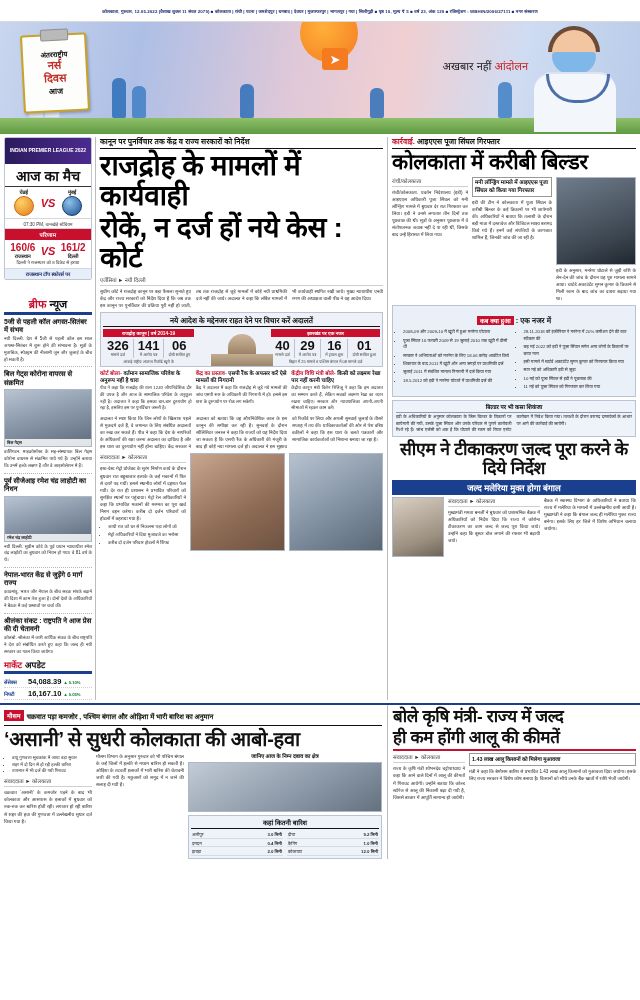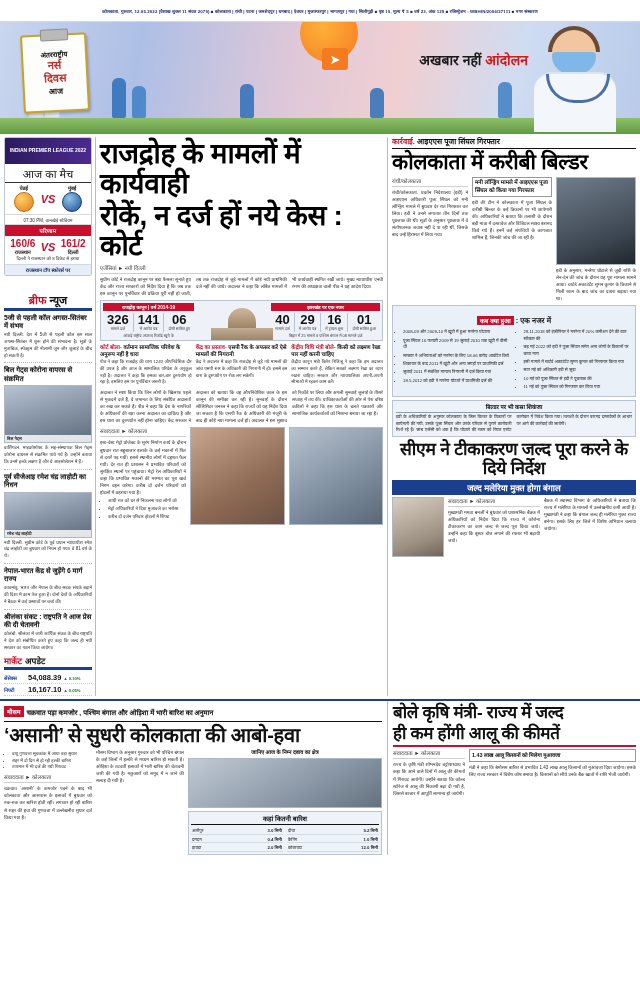--- a/index.html
+++ b/index.html
@@ -19,21 +19,21 @@
   .clipboard{position:absolute;left:22px;top:12px;width:62px;height:74px;background:#fdfdfb;border:2px solid #c9a227;border-radius:3px;box-shadow:1px 2px 3px rgba(0,0,0,.25);
      display:flex;flex-direction:column;align-items:center;justify-content:center;transform:rotate(-3deg);}
   .clipboard .clip{position:absolute;top:-7px;left:18px;width:26px;height:10px;background:#b9b9b9;border:1px solid #8e8e8e;border-radius:2px;}
   .cb-l1{font-size:7px;font-weight:bold;color:#111;}
   .cb-l2{font-size:11px;font-weight:bold;color:#c2322a;line-height:1.15;}
   .cb-l3{font-size:11px;font-weight:bold;color:#c2322a;line-height:1.15;}
   .cb-l4{font-size:8px;font-weight:bold;color:#111;}
   .logoword{position:absolute;left:95px;top:18px;width:420px;height:74px;display:flex;align-items:center;}
   .logoword span{font-size:62px;font-weight:bold;color:#111;letter-spacing:-2px;line-height:1;
      text-shadow:1px 1px 0 #fff, 2px 2px 0 rgba(0,0,0,.15);white-space:nowrap;}
-  .tagline{position:absolute;right:112px;top:28px;font-size:14px;font-weight:bold;color:#1a1a1a;white-space:nowrap;}
+  .tagline{position:absolute;right:112px;top:36px;font-size:11px;font-weight:normal;color:#1a1a1a;white-space:nowrap;}
   .tagline em{font-style:normal;color:#d11a1a;}
   .bird{position:absolute;left:322px;top:26px;width:26px;height:22px;background:#f47b20;border-radius:3px;display:flex;align-items:center;justify-content:center;color:#fff;font-size:13px;}
   .nurse{position:absolute;right:8px;top:4px;width:108px;height:104px;}
   .nurse .head{position:absolute;left:28px;top:4px;width:44px;height:46px;border-radius:50%;background:#f2c6a0;}
   .nurse .hair{position:absolute;left:24px;top:0px;width:52px;height:26px;border-radius:26px 26px 0 0;background:#6b4a36;}
   .nurse .mask{position:absolute;left:28px;top:26px;width:44px;height:22px;border-radius:4px 4px 18px 18px;background:#7fb8e8;}
   .nurse .body{position:absolute;left:10px;top:46px;width:82px;height:58px;border-radius:18px 18px 0 0;background:#f3f6fb;border-top:2px solid #dbe4f0;}
   .nurse .scope{position:absolute;left:22px;top:48px;width:58px;height:26px;border:3px solid #4d6fa8;border-top:none;border-radius:0 0 28px 28px;}
   .mh-figs{position:absolute;left:0;bottom:14px;height:56px;width:100%;}
   .fig{position:absolute;bottom:0;width:14px;height:40px;border-radius:6px 6px 2px 2px;background:#2e6fb7;opacity:.85;}
@@ -53,21 +53,21 @@
   h1.lead2{font-size:21px;line-height:1.08;font-weight:bold;margin:1px 0 3px 0;letter-spacing:-.3px;color:#000000;}
   .byline{font-size:5.4px;color:#333;border-bottom:1px solid #cfcfcf;padding-bottom:1px;margin-bottom:2px;}
   .bodytext{font-size:4.6px;line-height:1.55;text-align:justify;color:#2a2a2a;}
   .col2{column-count:2;column-gap:5px;}
   .col3{column-count:3;column-gap:5px;}
 
   
   .ipl-box{border:1px solid #bfc7d6;border-radius:2px;overflow:hidden;margin-bottom:4px;background:#fff;}
   .ipl-top{height:26px;background:linear-gradient(90deg,#2b1b5e,#4c2a8f);display:flex;align-items:center;justify-content:center;}
   .ipl-top .lg{color:#fff;font-size:5px;font-weight:bold;text-align:center;line-height:1.1;}
-  .ipl-title{text-align:center;font-size:11px;font-weight:normal;padding:2px 0 1px;border-bottom:1px solid #333;}
+  .ipl-title{text-align:center;font-size:14px;font-weight:bold;padding:2px 0 1px;border-bottom:1px solid #333;}
   .teams{display:flex;align-items:center;justify-content:space-around;padding:2px 2px 1px;}
   .team{text-align:center;width:34px;}
   .team .nm{font-size:5px;font-weight:bold;}
   .team .badge{width:18px;height:18px;border-radius:50%;margin:1px auto;background:radial-gradient(circle at 35% 30%,#ffd166,#e07b1b);border:1px solid #c96b12;}
   .team.blue .badge{background:radial-gradient(circle at 35% 30%,#8fc2ea,#1d4f91);border-color:#17406f;}
   .vs{color:#c8102e;font-weight:bold;font-size:11px;font-style:italic;}
   .ipl-meta{text-align:center;font-size:4.6px;border-top:1px solid #d8d8d8;border-bottom:1px solid #d8d8d8;padding:1.5px 0;color:#333;}
   .ipl-res{background:#c8102e;color:#fff;text-align:center;font-size:5.6px;font-weight:bold;padding:1.5px 0;letter-spacing:.3px;}
   .scores{display:flex;align-items:center;justify-content:space-around;padding:2px 0 1px;}
   .sc{text-align:center;width:36px;}
@@ -292,26 +292,28 @@
         <div class="chg">▲ 0.10%</div>
       </div>
       <div class="mkt-row">
         <div class="nm">निफ्टी</div>
         <div class="val">16,167.10</div>
         <div class="chg">▲ 0.05%</div>
       </div>
     </div>
 
     <div class="col-mid">
+      <div class="kicker">कानून पर पुनर्विचार तक केंद्र व राज्य सरकारों को निर्देश</div>
       <h1 class="lead">राजद्रोह के मामलों में कार्यवाही</h1>
       <h1 class="lead">रोकें, न दर्ज हों नये केस : कोर्ट</h1>
       <div class="byline">एजेंसियां ► नयी दिल्ली</div>
       <div class="bodytext col3">सुप्रीम कोर्ट ने राजद्रोह कानून पर बड़ा फैसला सुनाते हुए केंद्र और राज्य सरकारों को निर्देश दिया है कि जब तक इस कानून पर पुनर्विचार की प्रक्रिया पूरी नहीं हो जाती, तब तक राजद्रोह से जुड़े मामलों में कोई नयी प्राथमिकी दर्ज नहीं की जाये। अदालत ने कहा कि लंबित मामलों में भी कार्यवाही स्थगित रखी जाये। मुख्य न्यायाधीश एनवी रमण की अध्यक्षता वाली पीठ ने यह आदेश दिया।</div>
 
       <div class="info-band">
+        <div class="hdr">नये आदेश के मद्देनजर राहत देने पर विचार करें अदालतें</div>
         <div class="stat-wrap">
           <div class="stat-box">
             <div class="stat-cap">राजद्रोह कानून | वर्ष 2014-19</div>
             <div class="stat-nums">
               <div class="cell">
                 <div class="n">326</div>
                 <div class="l">मामले दर्ज</div>
               </div>
               <div class="cell">
                 <div class="n">141</div>

